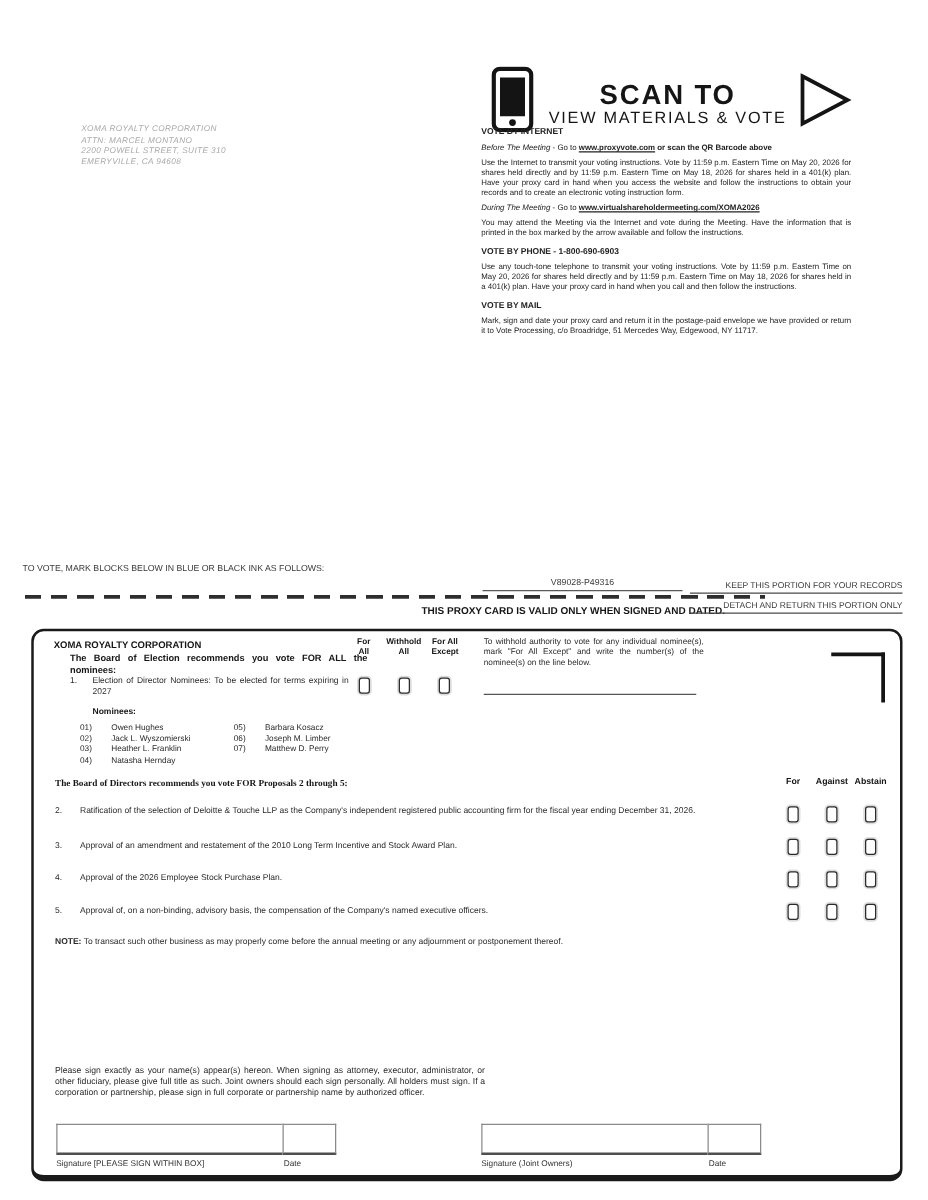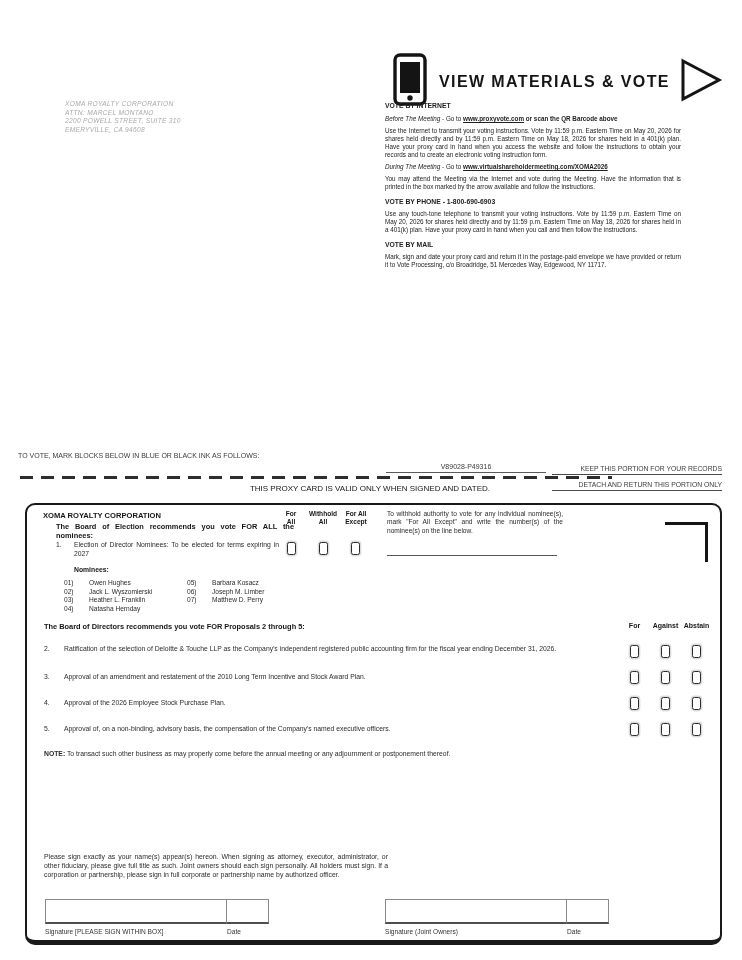--- a/index.html
+++ b/index.html
@@ -13,21 +13,21 @@
   
   .return-address{
     left:65px;top:100px;font-size:6.6px;line-height:8.6px;
     color:#a9a9a9;font-style:italic;letter-spacing:.3px;
   }
 
   
   .scan-block{left:393px;top:53px;display:flex;align-items:center;}
   .scan-text{margin:0 10px 0 12px;text-align:center;}
   .scan-line1{font-size:22px;font-weight:bold;letter-spacing:1.5px;color:#151515;line-height:24px;}
-  .scan-line2{font-size:16px;font-weight:bold;letter-spacing:1.4px;color:#151515;line-height:12px;text-align:center;}
+  .scan-line2{font-size:13px;font-weight:normal;letter-spacing:1.4px;color:#151515;line-height:12px;text-align:center;}
 
   
   .vote-instr{left:385px;top:102px;width:296px;font-size:6.3px;line-height:7.9px;color:#222;}
   .vi-head{font-weight:bold;font-size:6.8px;margin-top:7px;}
   .vi-head.first{margin-top:0;}
   .vi-sub{margin-top:5px;}
   .vi-body{text-align:justify;margin-top:4px;}
   .ital{font-style:italic;}
   .url{font-weight:bold;text-decoration:underline;}
   .bold{font-weight:bold;}
@@ -39,21 +39,21 @@
     border-bottom:1.2px solid #5a5a5a;padding-bottom:2px;
   }
   .dashed-rule{
     left:20px;top:476px;width:592px;height:2.6px;
     background:repeating-linear-gradient(90deg,#2e2e2e 0 13px,transparent 13px 21px);
   }
   .keep-portion{
     left:552px;top:465px;width:170px;text-align:right;font-size:6.8px;color:#3a3a3a;
     border-bottom:1.2px solid #4a4a4a;padding-bottom:2px;
   }
-  .valid-notice{left:160px;top:484px;width:420px;text-align:center;font-size:8px;font-weight:normal;color:#161616;}
+  .valid-notice{left:160px;top:484px;width:420px;text-align:right;font-size:8px;font-weight:bold;color:#161616;}
   .detach-portion{
     left:552px;top:481px;width:170px;text-align:right;font-size:6.8px;color:#3a3a3a;
     border-bottom:1.2px solid #4a4a4a;padding-bottom:2px;
   }
 
   
   .card{
     left:25px;top:503px;width:693px;height:435px;
     border:2.6px solid #1a1a1a;border-bottom-width:5px;border-radius:10px;
     background:#fff;
@@ -74,21 +74,21 @@
   .checkbox{
     width:7px;height:11px;border:1.8px solid #2b2b2b;border-radius:2.4px;background:#fff;
     box-shadow:0 0 0 1.4px rgba(120,120,120,.25);
   }
   .vote3{position:absolute;display:flex;}
   .vote3 .cell{width:32px;display:flex;justify-content:center;}
   .vote3.props .cell{width:31px;}
   .vote3-head{position:absolute;display:flex;font-size:7px;font-weight:bold;color:#161616;}
   .vote3-head .cell{width:31px;text-align:center;}
 
-  .rec2{left:17px;top:117px;font-size:7.4px;font-weight:bold;color:#161616;}
+  .rec2{left:17px;top:117px;font-size:7.4px;font-weight:bold;color:#161616;font-family:Liberation Serif, serif;}
   .prop-no{position:absolute;left:17px;font-size:6.8px;}
   .prop-text{position:absolute;left:37px;width:548px;font-size:6.8px;line-height:8.8px;text-align:justify;}
   .note-line{left:17px;top:245px;width:568px;font-size:6.8px;line-height:8.8px;}
 
   .sign-instr{left:17px;top:347px;width:344px;font-size:6.9px;line-height:9.2px;text-align:justify;}
   .sig-group{position:absolute;top:394px;height:25px;display:flex;}
   .sig-box{width:180px;border:1px solid #8a8a8a;border-right:none;border-bottom:2.6px solid #4f4f4f;background:#fff;}
   .date-box{width:41px;border:1px solid #8a8a8a;border-bottom:2.6px solid #4f4f4f;background:#fff;}
   .sig-label{position:absolute;top:423px;font-size:6.6px;color:#333;}
 </style>
@@ -104,20 +104,21 @@
 
 <div class="abs scan-block">
   <span>
     <svg width="34" height="53" viewBox="0 0 34 53">
       <rect x="2" y="2" width="30" height="49" rx="5" fill="#fff" stroke="#141414" stroke-width="3.4"></rect>
       <rect x="7" y="9" width="20" height="31" fill="#141414"></rect>
       <circle cx="17" cy="45" r="2.7" fill="#141414"></circle>
     </svg>
   </span>
   <span class="scan-text">
+    <div class="scan-line1">SCAN TO</div>
     <div class="scan-line2">VIEW MATERIALS &amp; VOTE</div>
   </span>
   <span>
     <svg width="44" height="44" viewBox="0 0 44 44">
       <polygon points="3,3 39,22 3,41" fill="#fff" stroke="#141414" stroke-width="3"></polygon>
     </svg>
   </span>
 </div>
 
 <div class="abs vote-instr">

